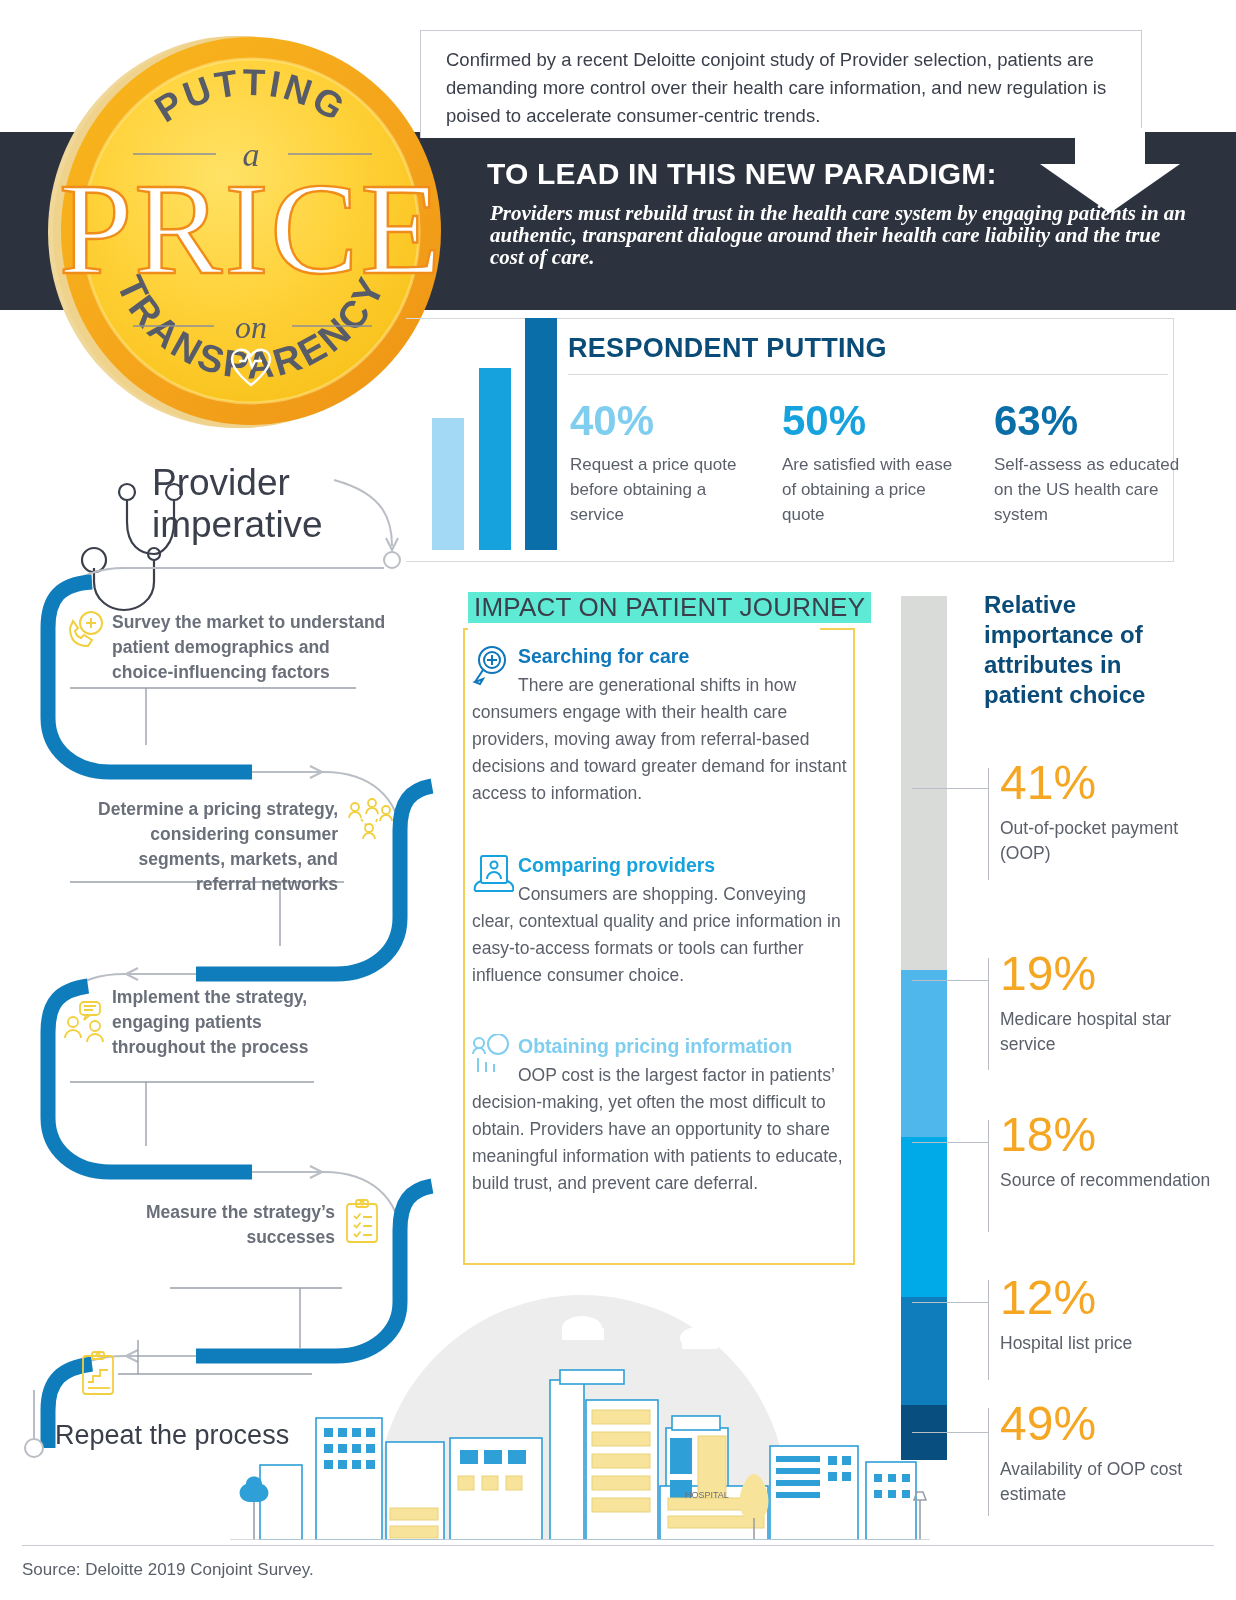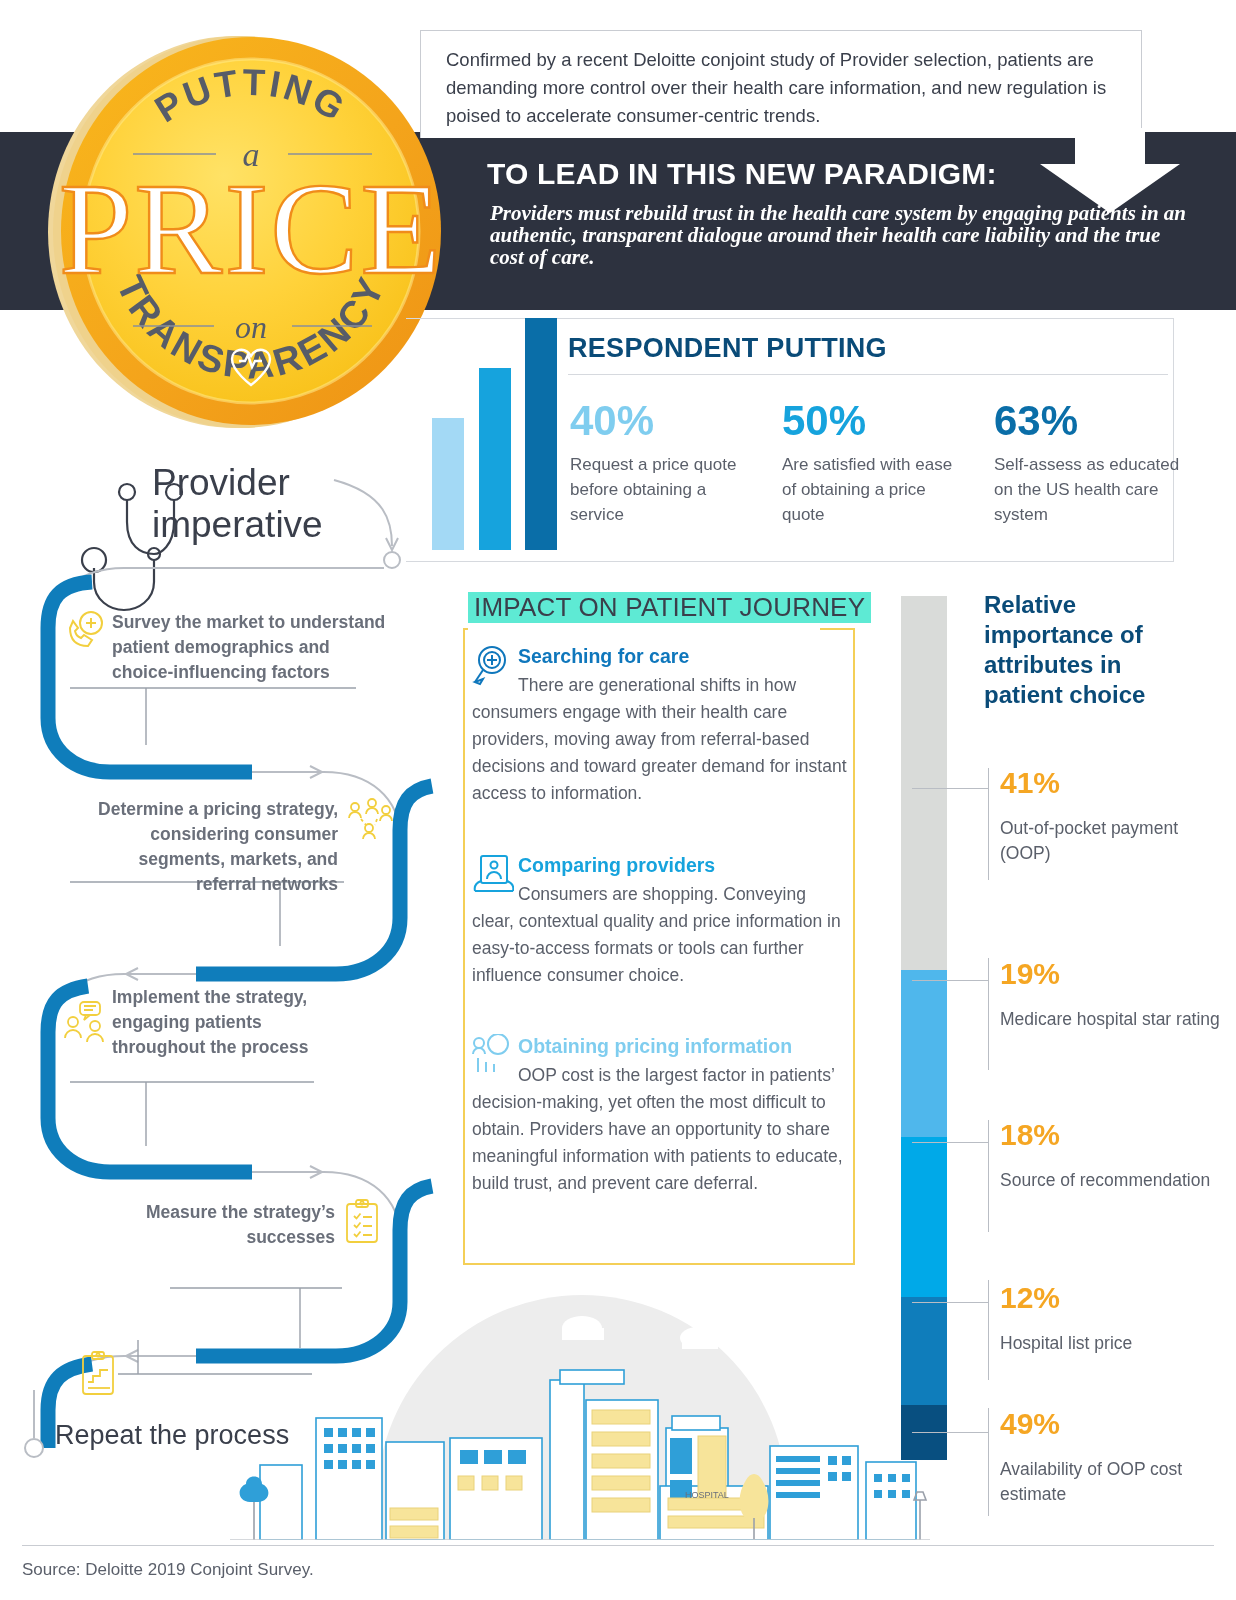--- a/index.html
+++ b/index.html
@@ -110,21 +110,21 @@
   .ipj-headline-row { min-height: 30px; }
 
   
   .ri-title {
     position: absolute; left: 984px; top: 590px; width: 220px;
     font-size: 24px; line-height: 30px; font-weight: bold; color: #0a4b78;
   }
   .stack { position: absolute; left: 901px; top: 596px; width: 46px; height: 864px; }
   .seg { position: absolute; left: 0; width: 46px; }
   .ri-row { position: absolute; left: 1000px; width: 230px; }
-  .ri-num { font-size: 30px; font-weight: bold; color: #f5a623; line-height: 42px; }
+  .ri-num { font-size: 48px; font-weight: normal; color: #f5a623; line-height: 42px; }
   .ri-label { font-size: 17.5px; line-height: 25px; color: #5a5f6a; margin-top: 12px; }
   .leader { position: absolute; height: 1px; background: #b9bdc4; }
   .leader-v { position: absolute; width: 1px; background: #b9bdc4; }
 
   
   .city { position: absolute; left: 230px; top: 1250px; width: 700px; height: 290px; }
   .footer-rule { position: absolute; left: 22px; top: 1545px; width: 1192px; height: 1px; background: #c9ccd2; }
   .source {
     position: absolute; left: 22px; top: 1560px;
     font-size: 17px; color: #5a5f6a;
@@ -503,21 +503,21 @@
   <div class="leader-v" style="left:988px;  top:1280px; height:100px;"></div>
   <div class="leader" style="left:912px;  top:1432px; width:76px;"></div>
   <div class="leader-v" style="left:988px;  top:1408px; height:108px;"></div>
 
   <div class="ri-row" style="top:762px;">
     <div class="ri-num">41%</div>
     <div class="ri-label">Out-of-pocket payment (OOP)</div>
   </div>
   <div class="ri-row" style="top:953px;">
     <div class="ri-num">19%</div>
-    <div class="ri-label">Medicare hospital star rating</div>
+    <div class="ri-label">Medicare hospital star service</div>
   </div>
   <div class="ri-row" style="top:1114px;">
     <div class="ri-num">18%</div>
     <div class="ri-label">Source of recommendation</div>
   </div>
   <div class="ri-row" style="top:1277px;">
     <div class="ri-num">12%</div>
     <div class="ri-label">Hospital list price</div>
   </div>
   <div class="ri-row" style="top:1403px;">

